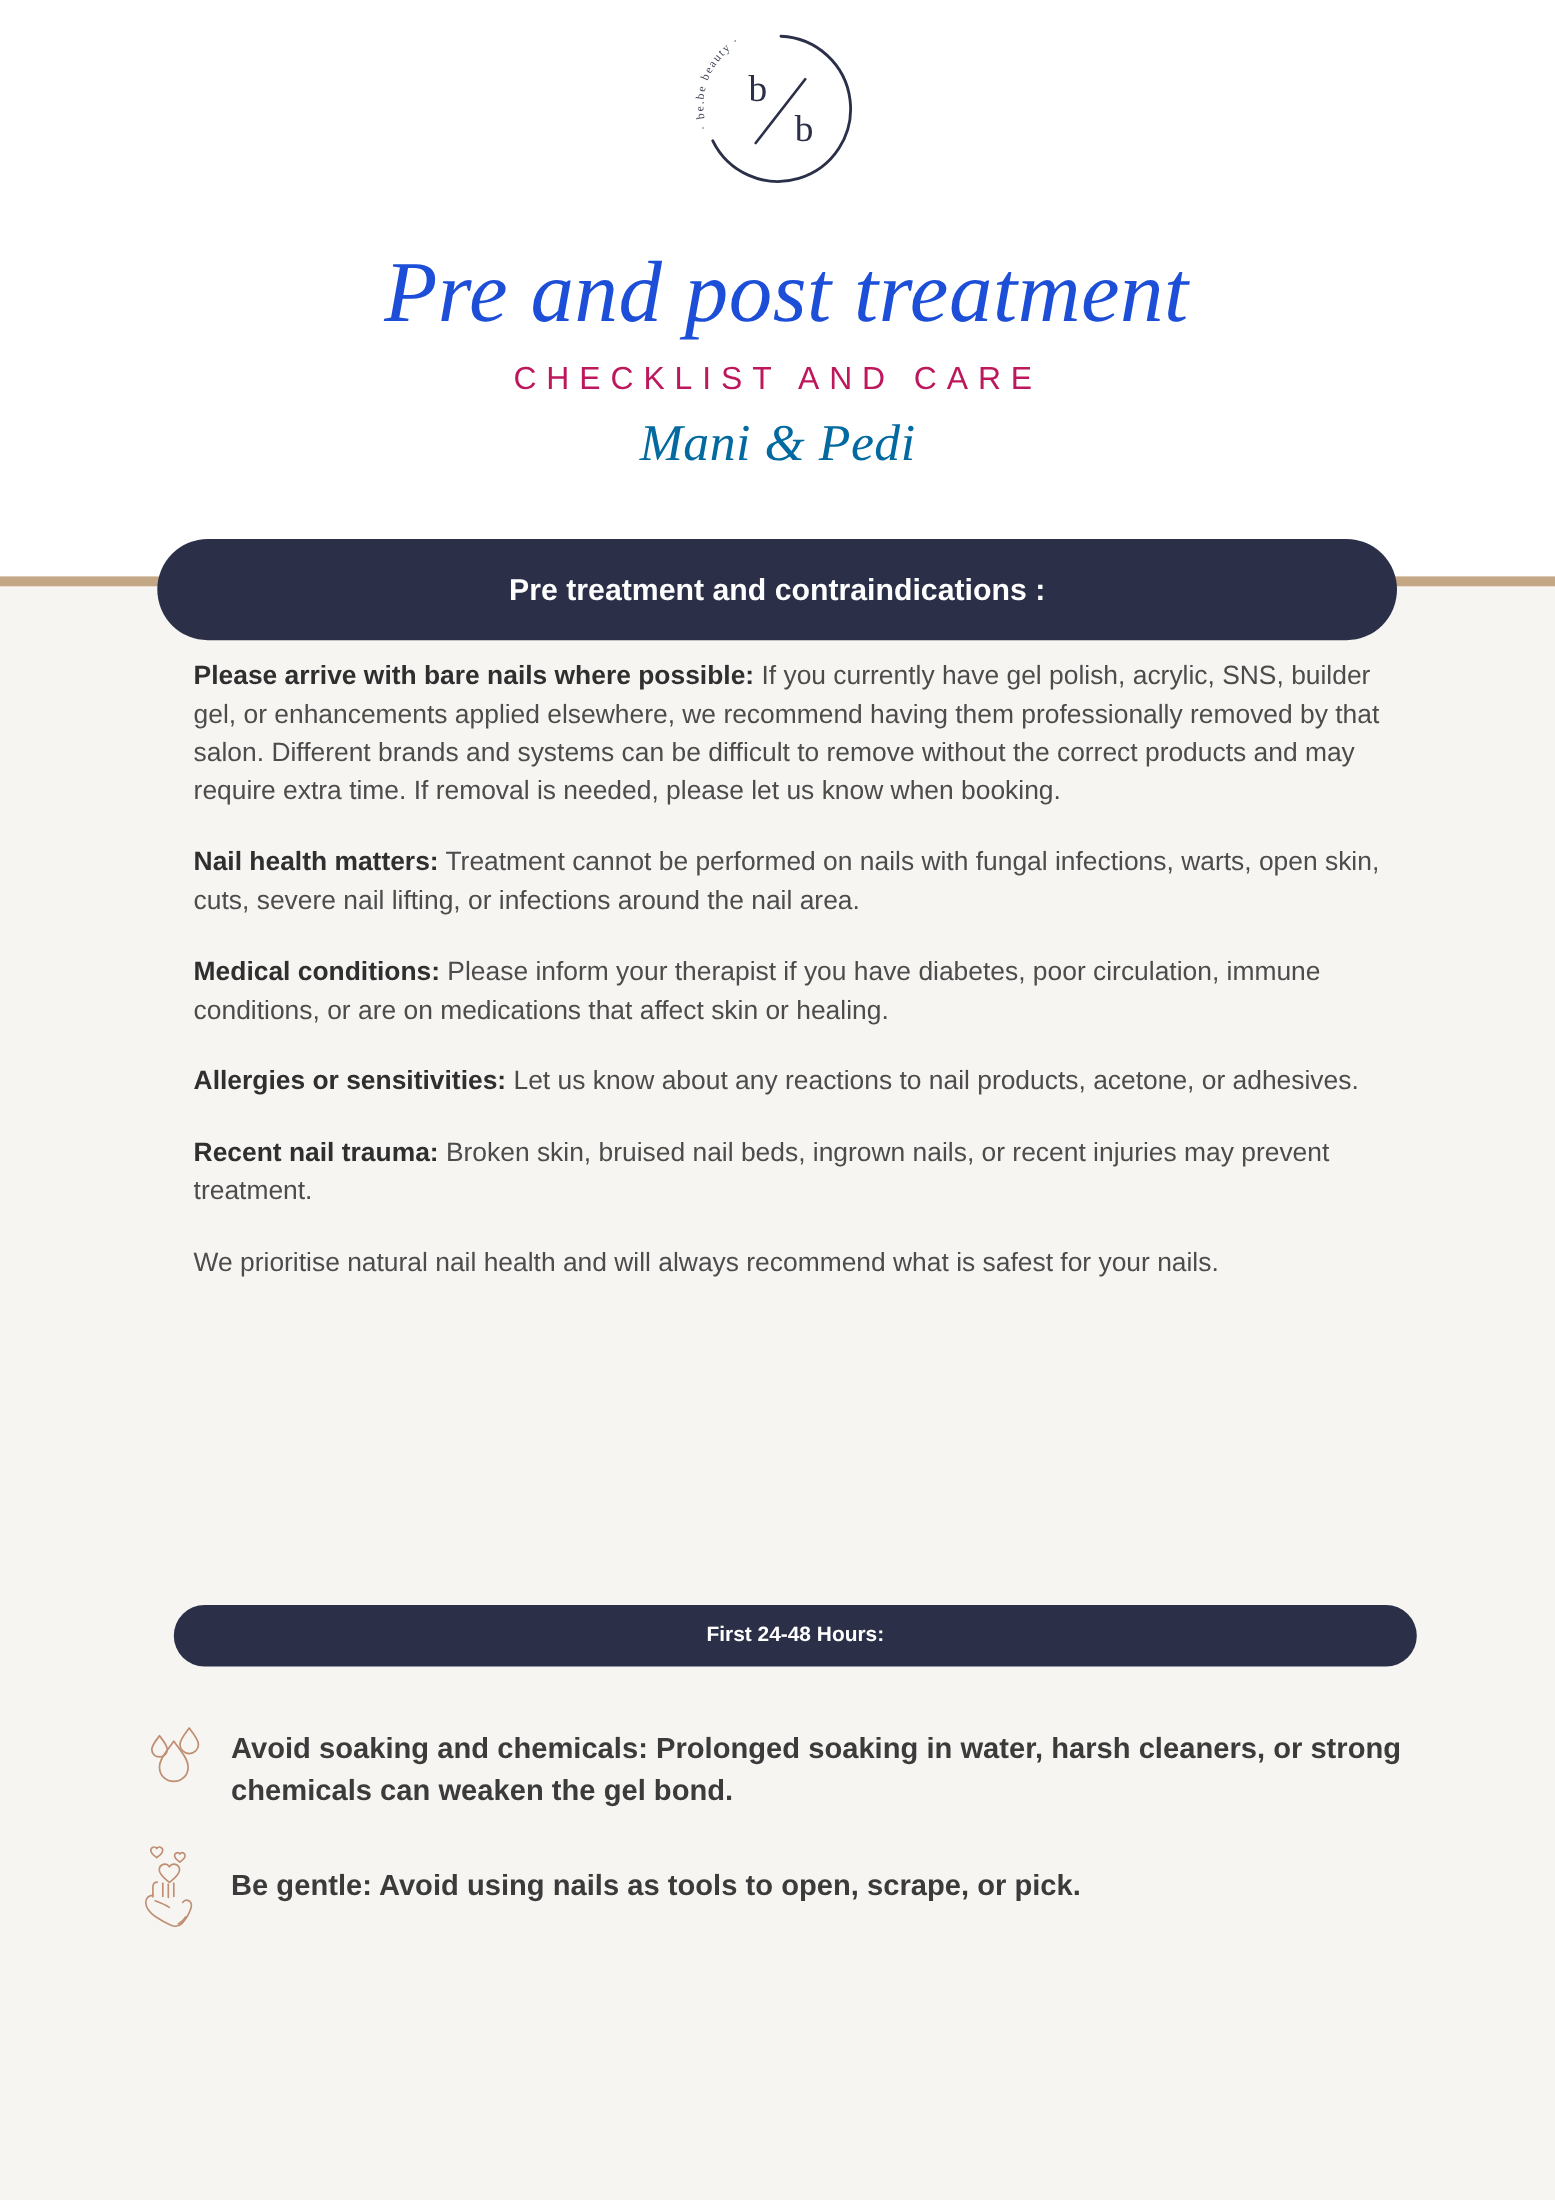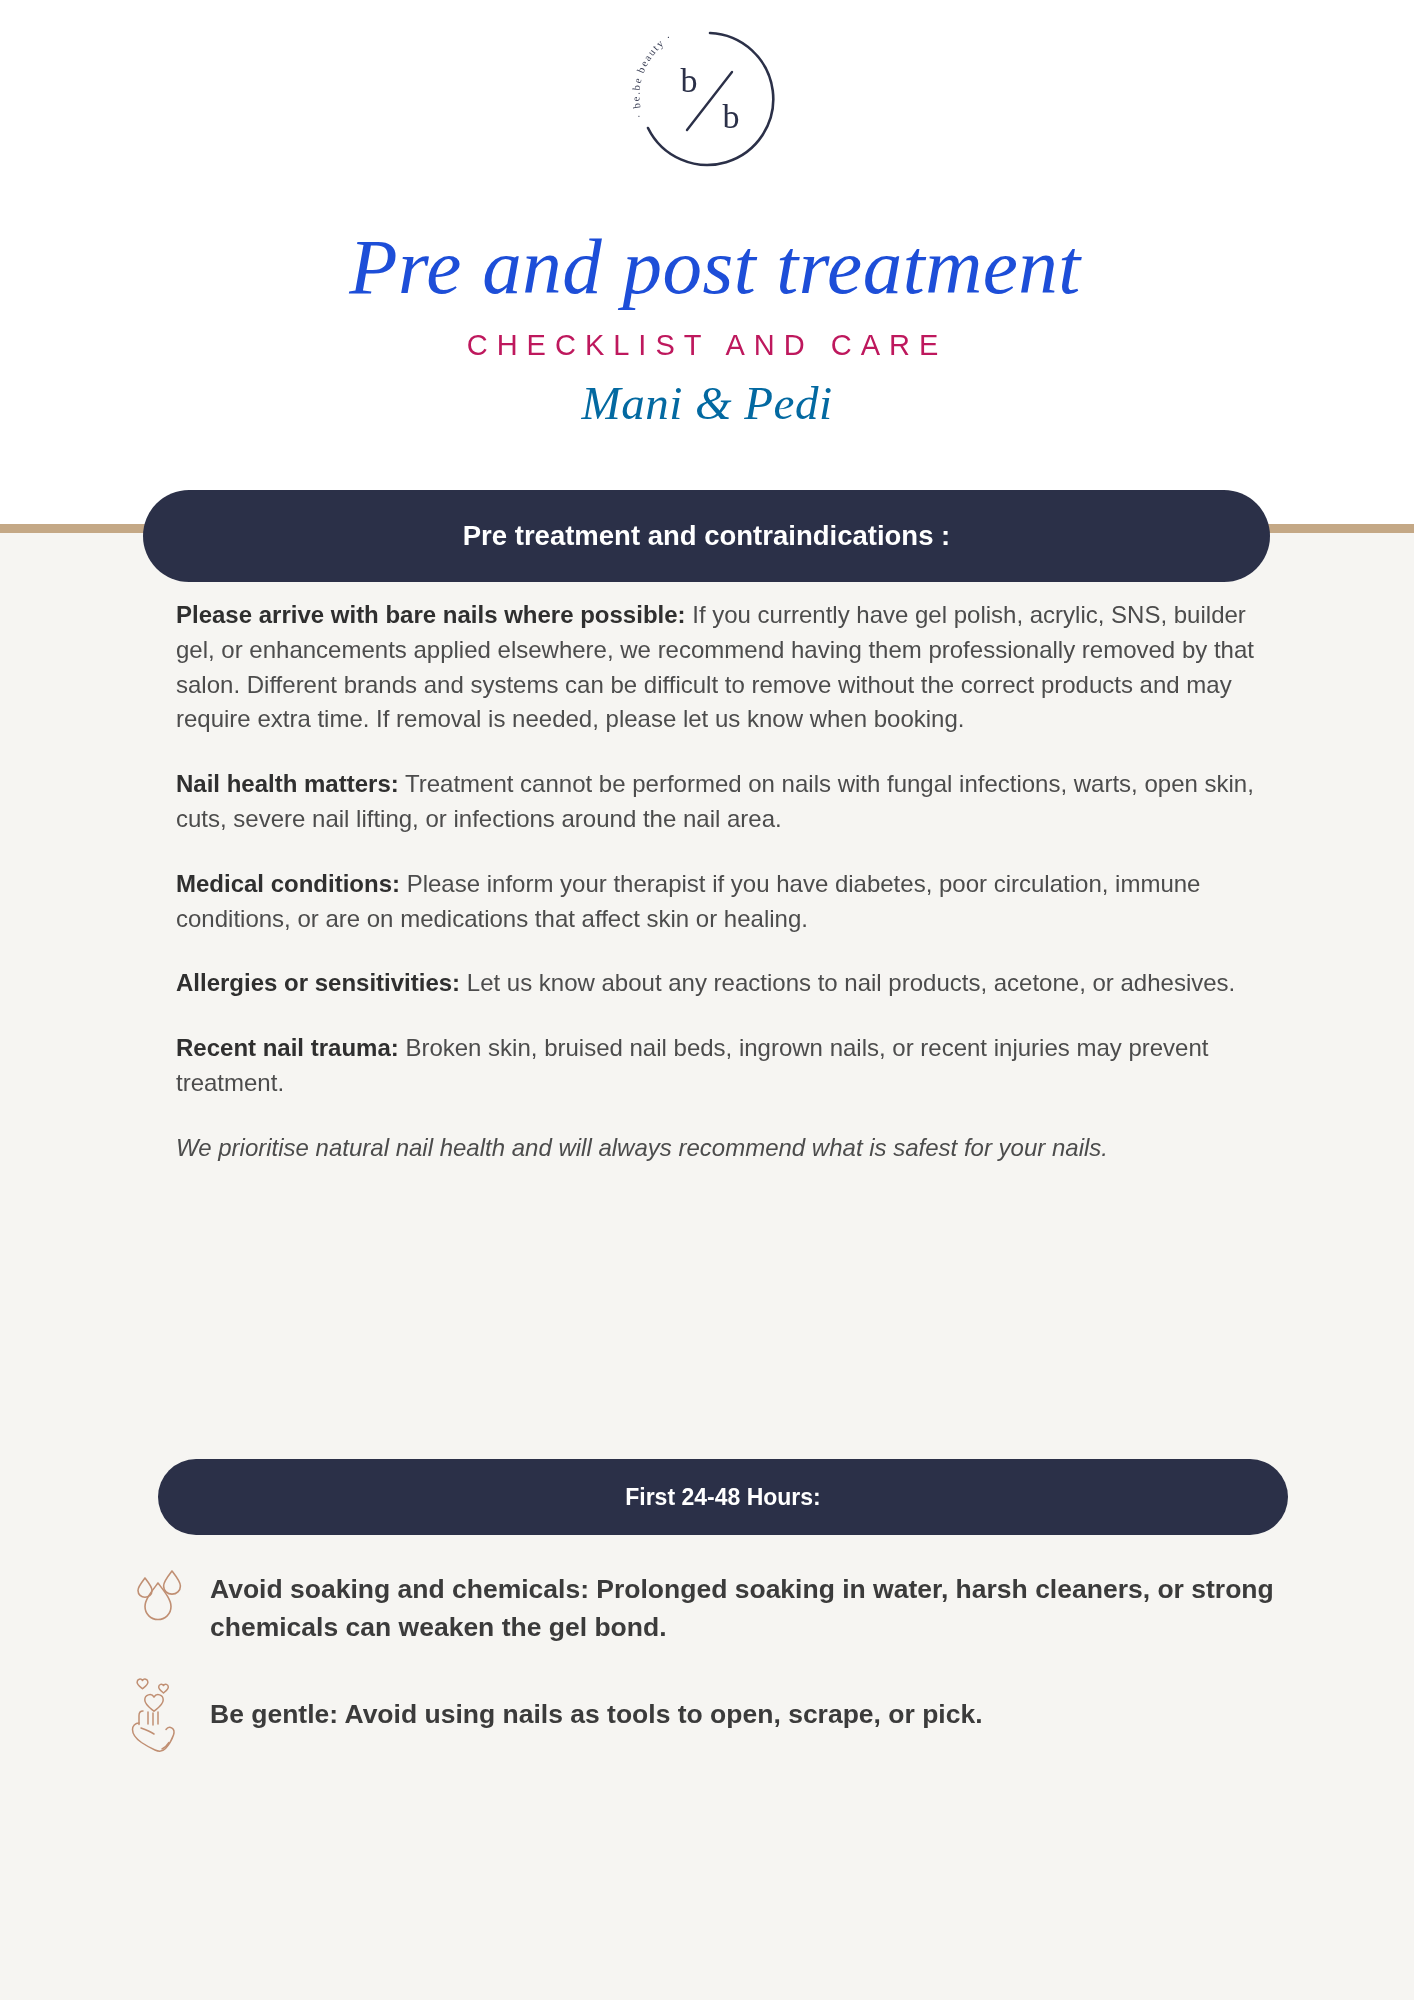--- a/index.html
+++ b/index.html
@@ -102,22 +102,22 @@
     top: 490px;
     left: 143px;
     width: 1127px;
     height: 92px;
     font-size: 27.5px;
   }
   .banner-2 {
     top: 1459px;
     left: 158px;
     width: 1130px;
-    height: 76px;
-    font-size: 23px;
+    height: 56px;
+    font-size: 19px;
     align-items: center;
   }
 
   
   .content {
     position: absolute;
     top: 598px;
     left: 176px;
     width: 1080px;
   }
@@ -127,21 +127,20 @@
     line-height: 1.45;
     color: #4c4c4c;
     margin: 0 0 30px 0;
   }
   .para.tight { margin-bottom: 0; }
   .para b {
     color: #2f2f2f;
     font-weight: bold;
   }
   .para.italic {
-    font-style: italic;
     margin-top: 30px;
   }
 
   
   .icon-list {
     position: absolute;
     top: 1556px;
     left: 128px;
     width: 1160px;
   }

